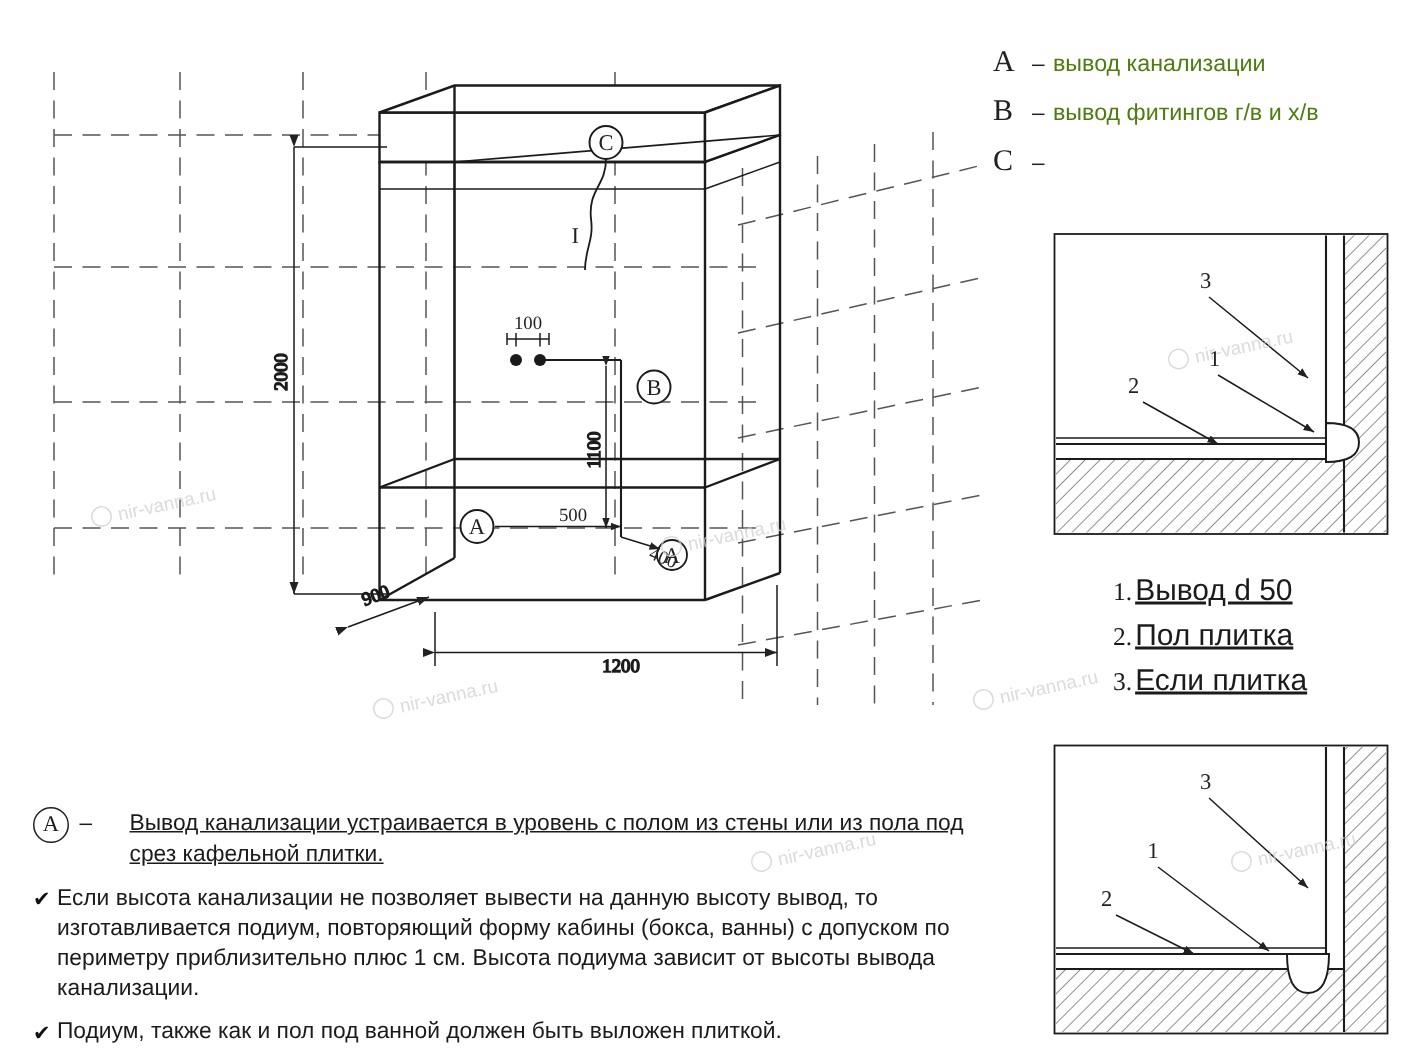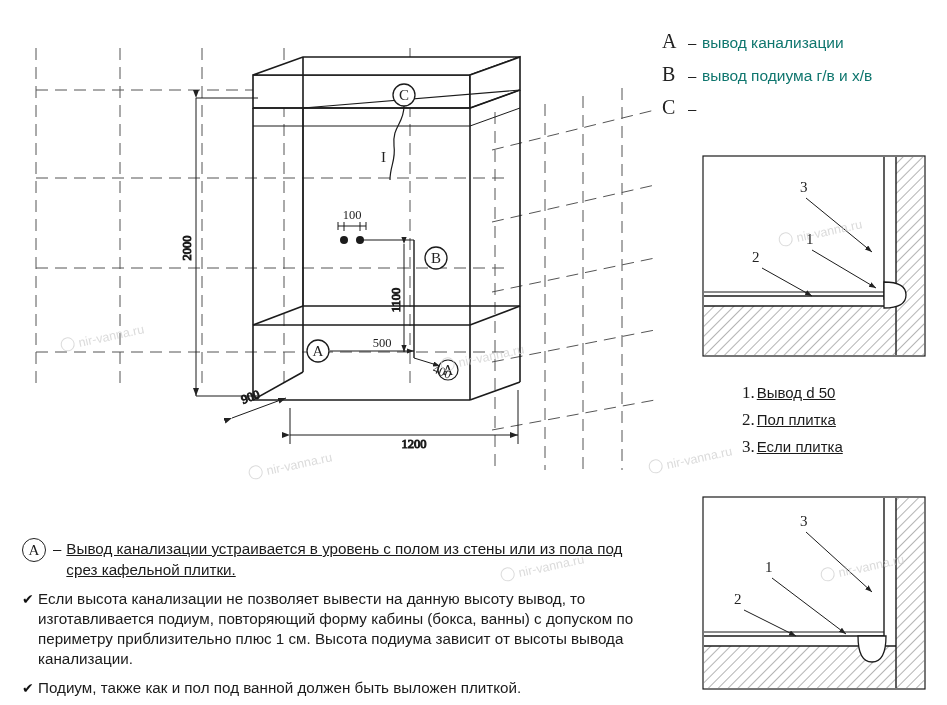--- a/index.html
+++ b/index.html
@@ -14,39 +14,39 @@
   .stage{position:absolute;left:0;top:0;width:947px;height:705px;}
   svg{position:absolute;left:0;top:0;width:947px;height:705px;overflow:visible;}
 
   
   .legend{position:absolute;left:662px;top:30px;}
   .legend-row{display:flex;align-items:baseline;margin-bottom:10px;}
   .legend-key{
     width:26px;font-size:20px;font-family:"Liberation Serif",serif;color:#222;
   }
   .legend-dash{width:14px;font-size:15px;color:#222;}
-  .legend-text{font-size:15.5px;color:#0f766e;white-space:nowrap;}
+  .legend-text{font-size:15.5px;color:#4d7c0f;white-space:nowrap;}
 
   
   .items{position:absolute;left:742px;top:383px;}
   .item-row{display:flex;align-items:baseline;margin-bottom:7px;font-size:16px;}
   .item-num{font-family:"Liberation Serif",serif;font-size:17px;margin-right:2px;}
-  .item-label{text-decoration:underline;font-size:15px;}
+  .item-label{text-decoration:underline;font-size:20px;}
 
   
   .notes{position:absolute;left:22px;top:538px;width:640px;}
   .note-head{display:flex;align-items:flex-start;}
   .note-circle{
     width:22px;height:22px;border:1.3px solid #222;border-radius:50%;
     display:flex;align-items:center;justify-content:center;
     font-family:"Liberation Serif",serif;font-size:15px;flex:0 0 auto;margin-right:7px;
   }
   .note-dash{margin-right:5px;font-size:15px;line-height:21px;}
   .note-head-text{
-    font-size:15.2px;line-height:21px;text-decoration:underline;max-width:580px;
+    font-size:15.2px;line-height:21px;text-decoration:underline;max-width:580px;margin-left:20px;
   }
   .note-bullet{display:flex;align-items:flex-start;margin-top:9px;}
   .check{
     flex:0 0 auto;width:16px;font-size:14px;color:#111;line-height:20px;
   }
   .note-text{font-size:15.2px;line-height:20px;}
 
   
   .wm{
     position:absolute;color:#cfcfcf;font-size:12.5px;opacity:.75;
@@ -232,21 +232,21 @@
 
   <div class="legend">
     <div class="legend-row">
       <span class="legend-key">A</span>
       <span class="legend-dash">–</span>
       <span class="legend-text">вывод канализации</span>
     </div>
     <div class="legend-row">
       <span class="legend-key">B</span>
       <span class="legend-dash">–</span>
-      <span class="legend-text">вывод подиума г/в и х/в</span>
+      <span class="legend-text">вывод фитингов г/в и х/в</span>
     </div>
     <div class="legend-row">
       <span class="legend-key">C</span>
       <span class="legend-dash">–</span>
     </div>
   </div>
 
   <div class="items">
     <div class="item-row">
       <span class="item-num">1.</span>

